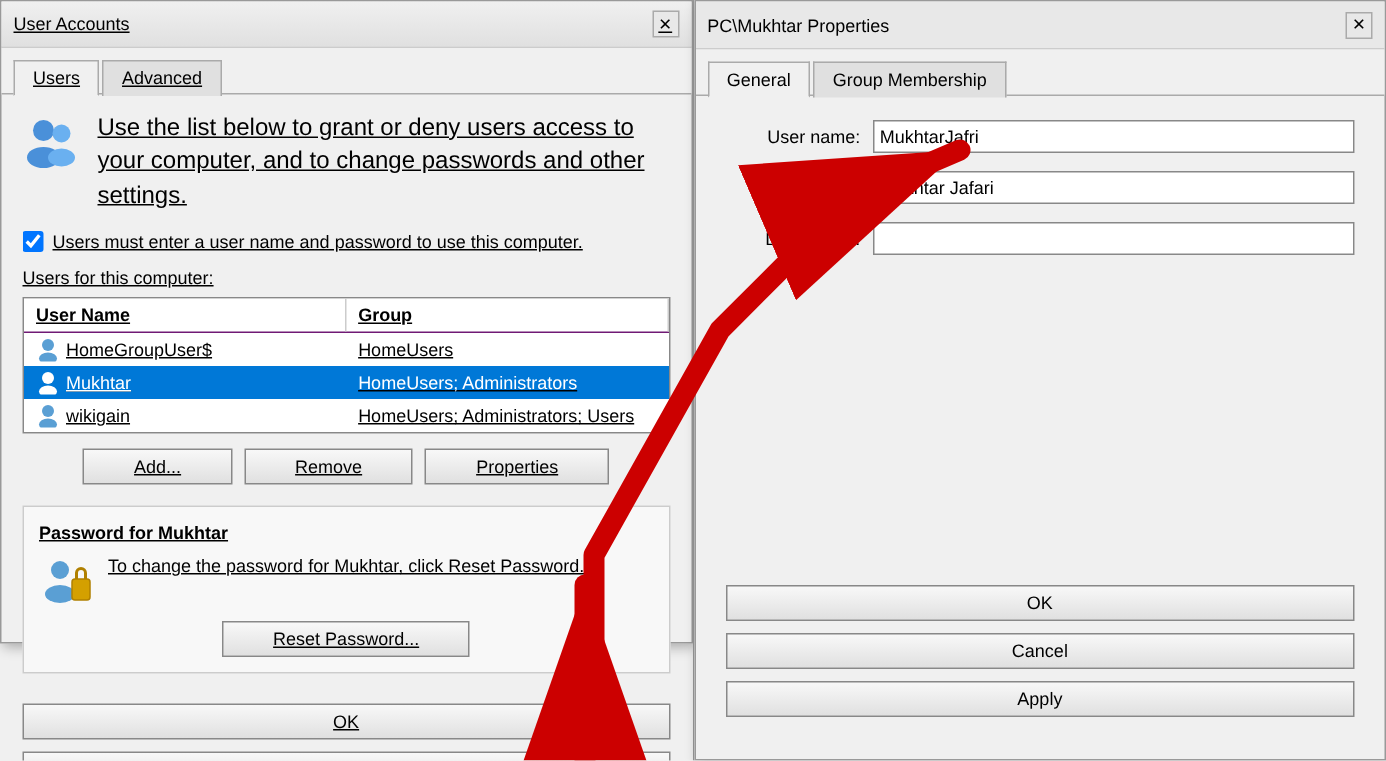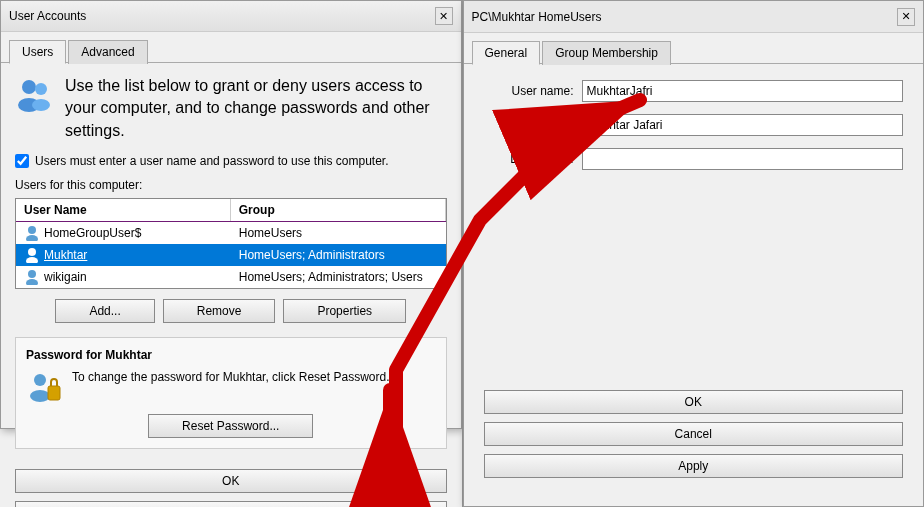--- a/index.html
+++ b/index.html
@@ -47,20 +47,21 @@
       display: flex;
       align-items: center;
       justify-content: center;
       font-size: 11px;
     }
 
     
     .left-window {
       width: 462px;
       height: 429px;
+      text-decoration: underline;
     }
 
     .left-window .title-bar {
       background: linear-gradient(to bottom, #f0f0f0, #e0e0e0);
     }
 
     
     .tabs {
       display: flex;
       padding: 6px 8px 0;
@@ -391,21 +392,21 @@
         <button class="btn">Cancel</button>
         <button class="btn" disabled="">Apply</button>
       </div>
     </div>
   </div>
 
   <div class="divider"></div>
 
   <div class="window right-window">
     <div class="title-bar">
-      <span class="title-bar-text">PC\Mukhtar HomeUsers</span>
+      <span class="title-bar-text">PC\Mukhtar Properties</span>
       <button class="title-bar-close">✕</button>
     </div>
 
     <div class="tabs">
       <div class="tab active">
         <span>General</span>
       </div>
       <div class="tab">
         <span>Group Membership</span>
       </div>

